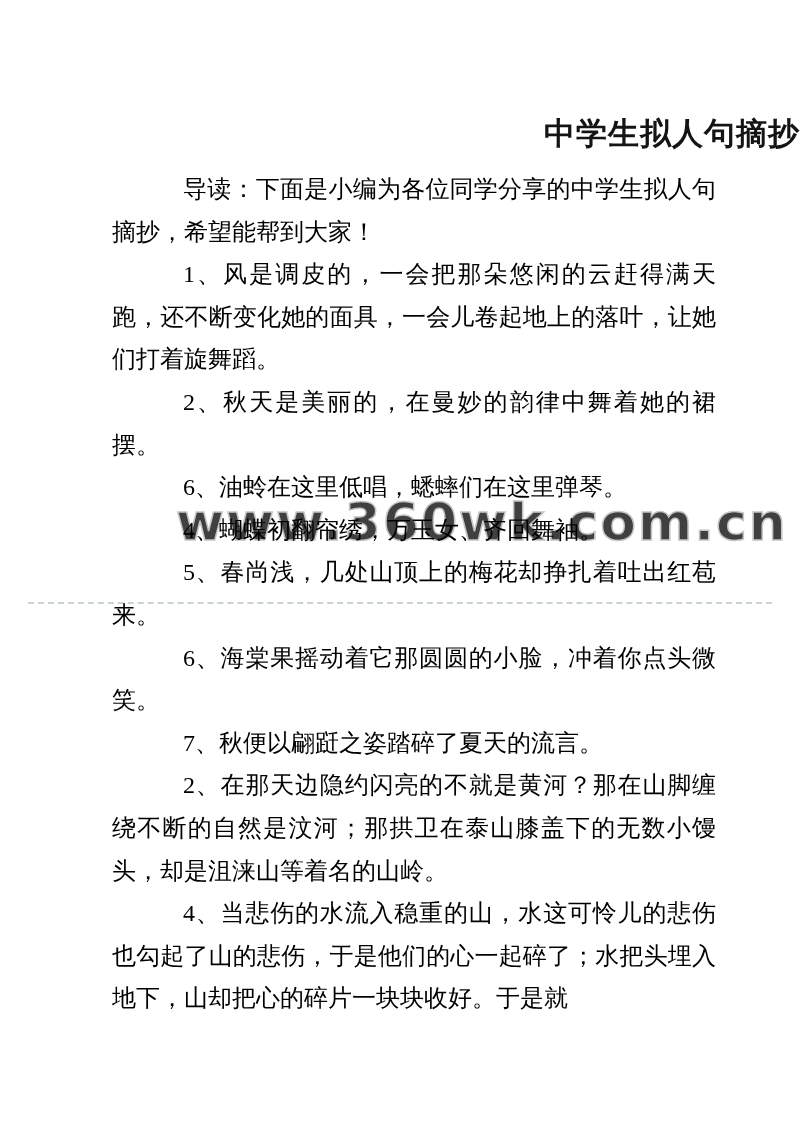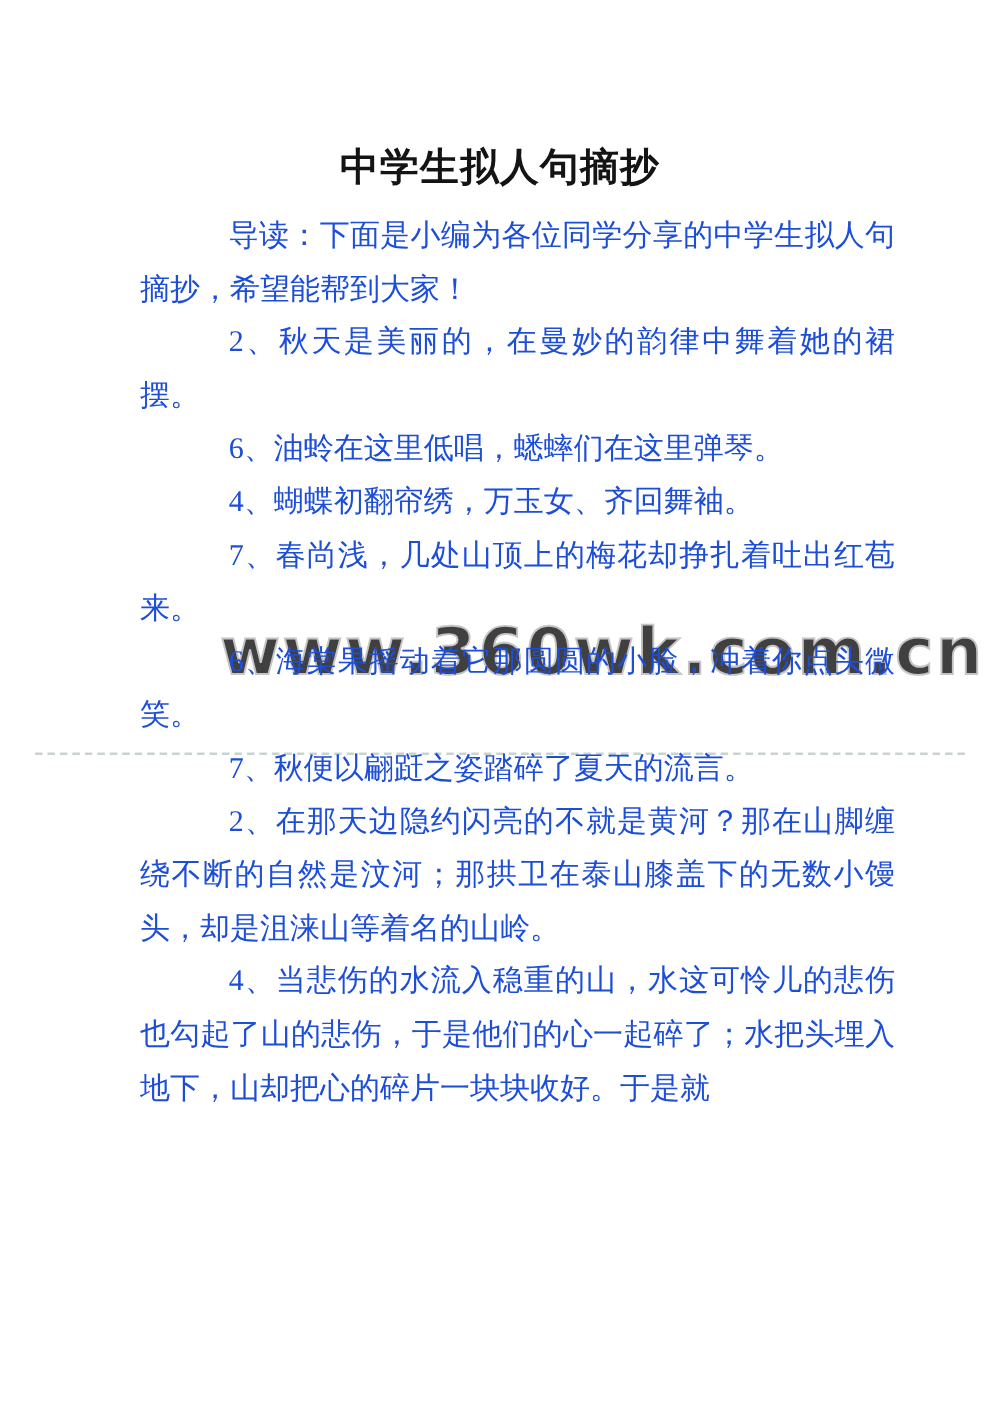--- a/index.html
+++ b/index.html
@@ -14,21 +14,21 @@
     background: #ffffff;
     overflow: hidden;
     font-family: "Liberation Serif", "DejaVu Serif", serif;
     color: #1c1c1c;
   }
   .doc-title {
     position: absolute;
     top: 92px;
     left: 0;
     width: 100%;
-    text-align: center;
+    text-align: right;
     font-size: 31px;
     font-weight: bold;
     letter-spacing: 1px;
     z-index: 2;
     color: #141414;
   }
   .watermark {
     position: absolute;
     top: 492px;
     left: 176px;
@@ -58,37 +58,38 @@
     z-index: 2;
   }
   .doc-body p {
     margin: 0;
     padding: 0;
     font-size: 24px;
     line-height: 42.6px;
     text-align: justify;
     text-justify: inter-ideograph;
     text-indent: 71px;
-    color: #1d4ed8;
+    color: #000000;
   }
 </style>
 </head>
 <body>
 
 <div class="page">
   <div class="watermark">www.360wk.com.cn</div>
 
   <div class="dashed-divider"></div>
 
   <h1 class="doc-title">中学生拟人句摘抄</h1>
 
   <div class="doc-body">
       <p>导读：下面是小编为各位同学分享的中学生拟人句摘抄，希望能帮到大家！</p>
+      <p>1、风是调皮的，一会把那朵悠闲的云赶得满天跑，还不断变化她的面具，一会儿卷起地上的落叶，让她们打着旋舞蹈。</p>
       <p>2、秋天是美丽的，在曼妙的韵律中舞着她的裙摆。</p>
       <p>6、油蛉在这里低唱，蟋蟀们在这里弹琴。</p>
       <p>4、蝴蝶初翻帘绣，万玉女、齐回舞袖。</p>
-      <p>7、春尚浅，几处山顶上的梅花却挣扎着吐出红苞来。</p>
+      <p>5、春尚浅，几处山顶上的梅花却挣扎着吐出红苞来。</p>
       <p>6、海棠果摇动着它那圆圆的小脸，冲着你点头微笑。</p>
       <p>7、秋便以翩跹之姿踏碎了夏天的流言。</p>
       <p>2、在那天边隐约闪亮的不就是黄河？那在山脚缠绕不断的自然是汶河；那拱卫在泰山膝盖下的无数小馒头，却是沮涞山等着名的山岭。</p>
       <p>4、当悲伤的水流入稳重的山，水这可怜儿的悲伤也勾起了山的悲伤，于是他们的心一起碎了；水把头埋入地下，山却把心的碎片一块块收好。于是就</p>
     </div>
 </div>
 
 </body></html>

